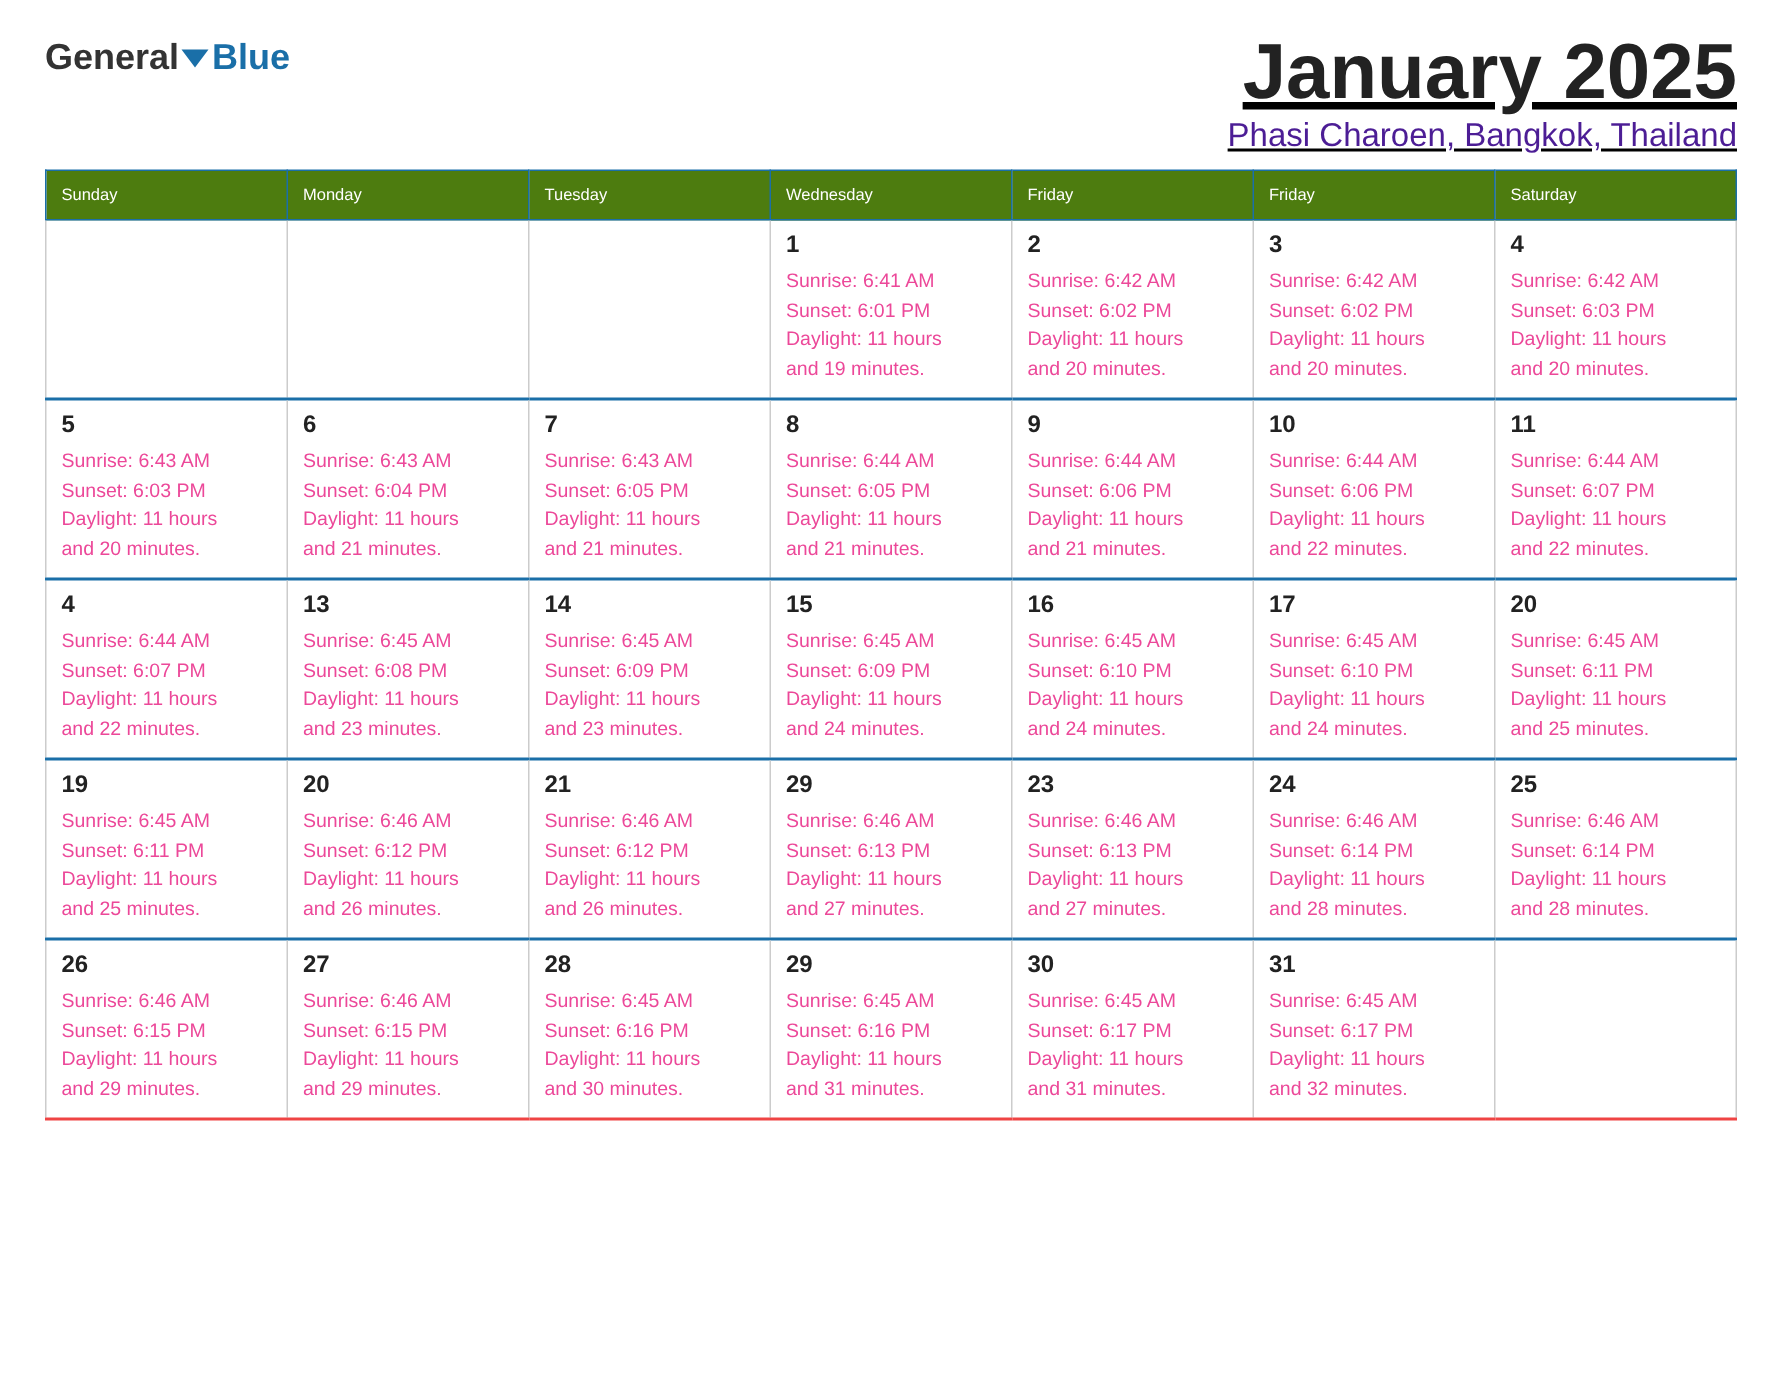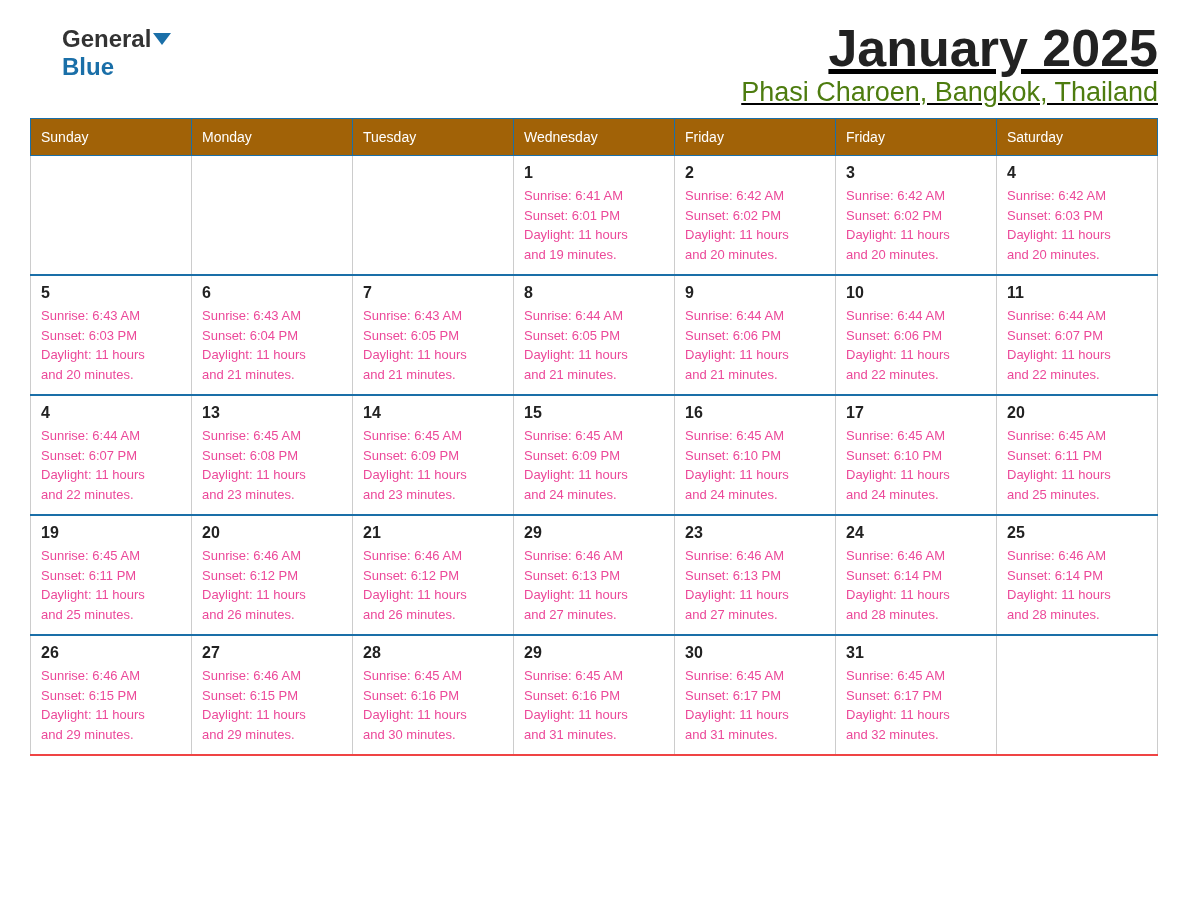--- a/index.html
+++ b/index.html
@@ -11,52 +11,51 @@
       padding: 20px 30px;
     }
     .header {
       display: flex;
       justify-content: space-between;
       align-items: flex-start;
       margin-bottom: 10px;
     }
     .logo {
       display: flex;
-      flex-direction: column;
+      flex-direction: row;
       align-items: flex-start;
       padding-top: 5px;
-      margin-left: 32px;
     }
     .title-block {
       text-align: right;
       text-decoration: underline;
     }
     .title-block h1 {
       font-size: 52px;
       font-weight: bold;
       color: #222;
       line-height: 1.1;
     }
     .title-block h2 {
-      font-size: 27px;
+      font-size: 22px;
       font-weight: normal;
-      color: #4d7c0f;
+      color: #4c1d95;
       margin-left: 24px;
     }
     .calendar {
       width: 100%;
       border-collapse: collapse;
       margin-top: 10px;
     }
     .calendar th {
-      background-color: #a16207;
+      background-color: #4d7c0f;
       color: #fff;
       padding: 10px 10px;
       text-align: left;
-      font-size: 14px;
+      font-size: 11px;
       font-weight: normal;
       border: 1px solid #1a6fa8;
     }
     .calendar td {
       vertical-align: top;
       padding: 8px 10px 10px 10px;
       border: 1px solid #ccc;
       width: calc(100% / 7);
       min-height: 100px;
       font-size: 13px;

